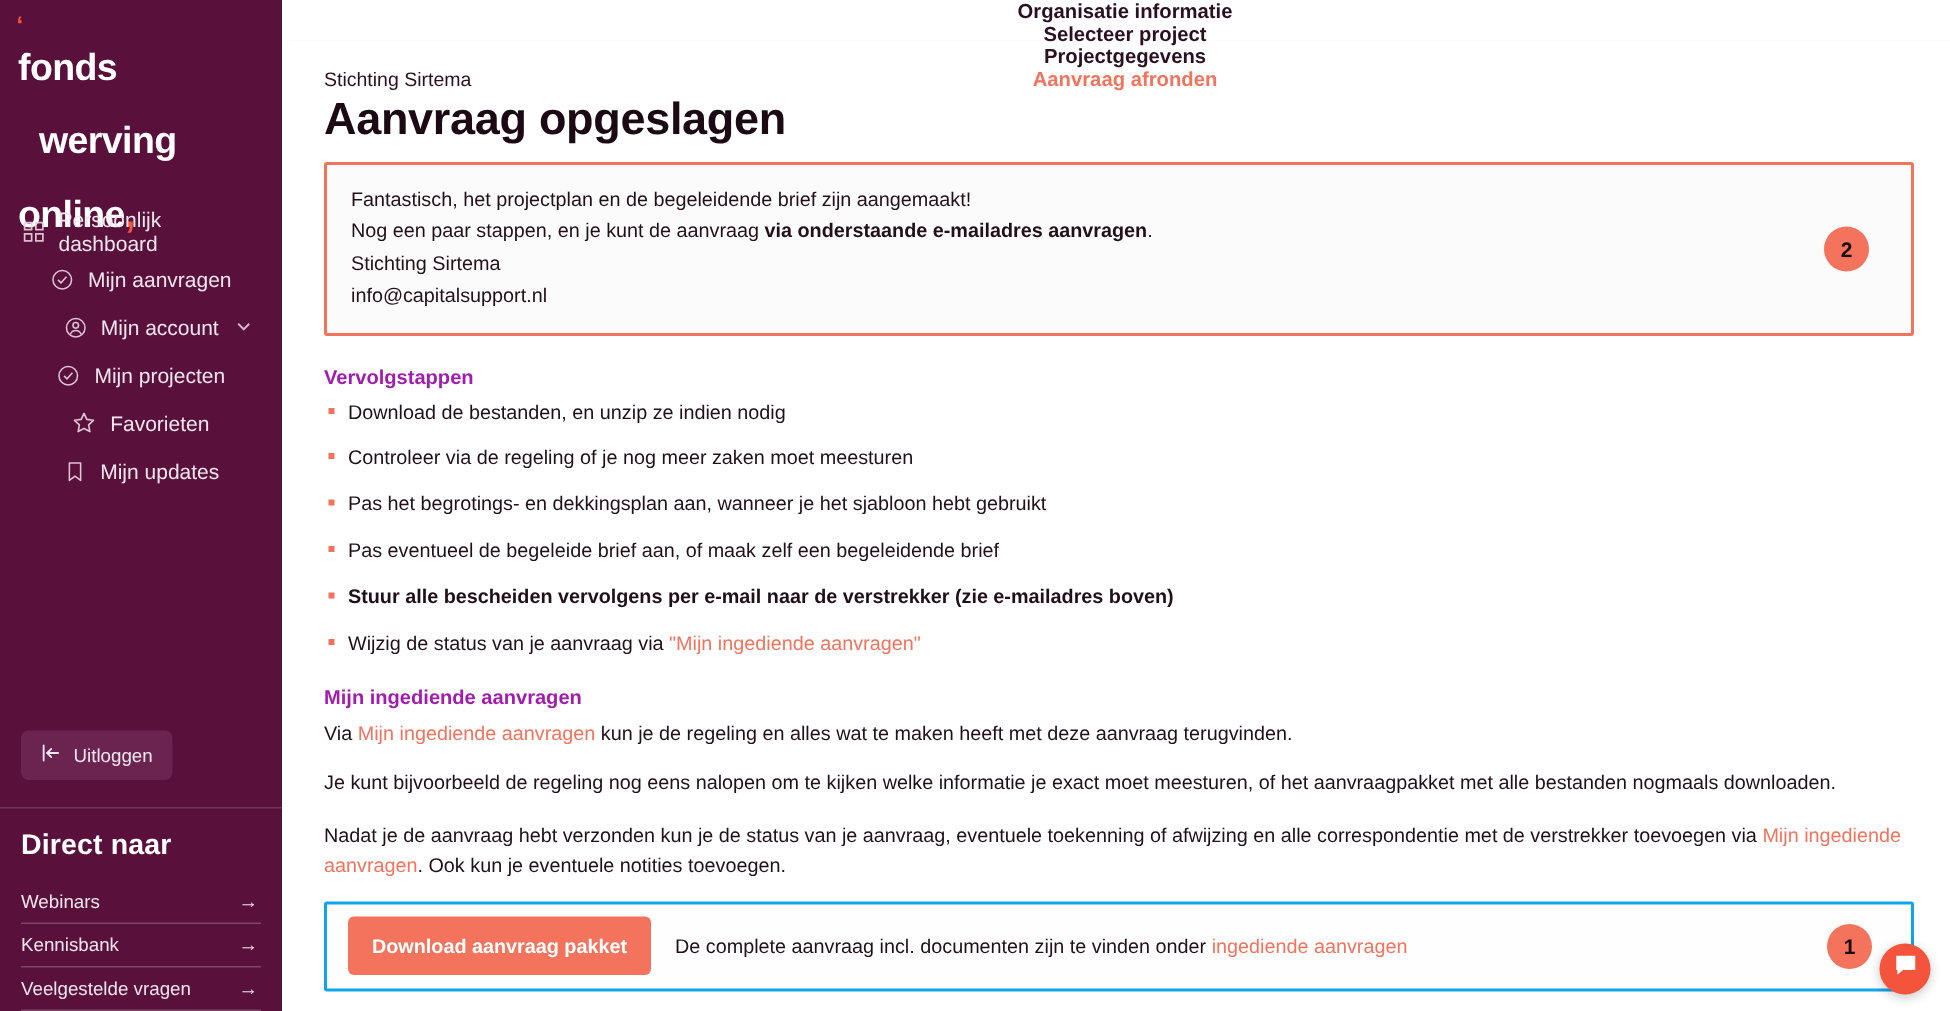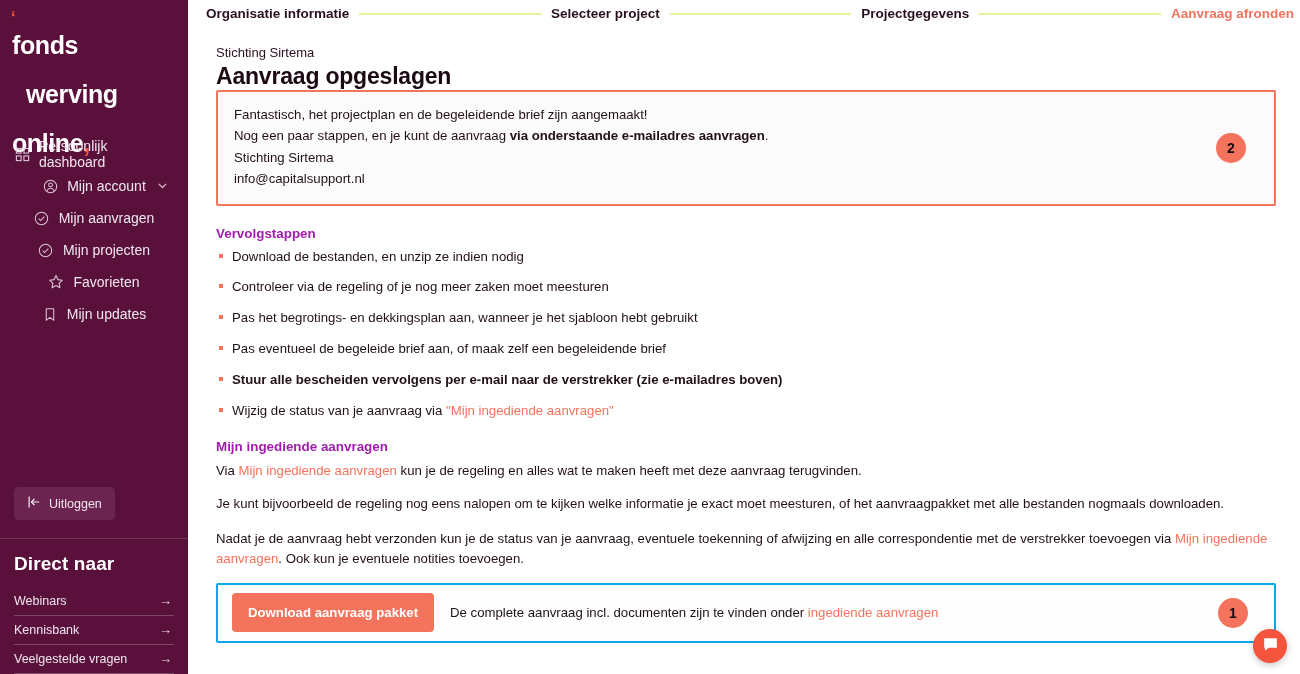--- a/index.html
+++ b/index.html
@@ -124,20 +124,21 @@
     overflow: hidden;
   }
   .steps {
     height: 27px;
     background: #ffffff;
     display: flex;
     align-items: center;
     padding: 0 0 0 12px;
     gap: 0;
     white-space: nowrap;
+    flex-direction: column;
   }
   .step-label {
     font-size: 13.5px;
     font-weight: 700;
     color: #2a1020;
     cursor: pointer;
     padding: 0 6px;
   }
   .step-label.current { color: #f4735c; }
   .step-line {
@@ -151,23 +152,24 @@
   .content {
     background: #ffffff;
     margin: 0;
     padding: 0;
     min-height: 647px;
   }
   .inner { padding: 18px 22px 0 28px; }
 
   .org-name { font-size: 13px; color: #2a1020; margin-bottom: 3px; }
   .page-title {
-    font-size: 23px;
+    font-size: 30px;
     font-weight: 700;
     color: #1b0a14;
+    margin-bottom: 11px;
     letter-spacing: -0.2px;
   }
 
   .alert-box {
     border: 2px solid #f4735c;
     background: #fcfbfb;
     border-radius: 2px;
     padding: 12px 16px 14px 16px;
     position: relative;
     margin-right: 2px;
@@ -286,40 +288,40 @@
               <rect x="9.5" y="9.5" width="5" height="5"></rect>
           </svg>
         </span>
         <span>Persoonlijk dashboard</span>
       </div>
 
       <div class="nav-item">
         <span class="ic">
           <svg width="15" height="15" viewBox="0 0 16 16" fill="none" stroke="#e7d4e0" stroke-width="1.1">
             <circle cx="8" cy="8" r="6.6"></circle>
+              <path d="M5 8.1 7.1 10.2 11 5.9"></path>
+          </svg>
+        </span>
+        <span>Mijn aanvragen</span>
+      </div>
+
+      <div class="nav-item">
+        <span class="ic">
+          <svg width="15" height="15" viewBox="0 0 16 16" fill="none" stroke="#e7d4e0" stroke-width="1.1">
+            <circle cx="8" cy="8" r="6.6"></circle>
               <circle cx="8" cy="6.3" r="2"></circle>
             <path d="M4.2 12.6c.8-1.9 2.2-2.7 3.8-2.7s3 .8 3.8 2.7"></path>
           </svg>
         </span>
         <span>Mijn account</span>
         <span class="chev">
           <svg width="11" height="11" viewBox="0 0 12 12" fill="none" stroke="#e7d4e0" stroke-width="1.4">
               <path d="M2 4.2 6 8.2 10 4.2"></path>
             </svg>
         </span>
-      </div>
-
-      <div class="nav-item">
-        <span class="ic">
-          <svg width="15" height="15" viewBox="0 0 16 16" fill="none" stroke="#e7d4e0" stroke-width="1.1">
-            <circle cx="8" cy="8" r="6.6"></circle>
-              <path d="M5 8.1 7.1 10.2 11 5.9"></path>
-          </svg>
-        </span>
-        <span>Mijn aanvragen</span>
       </div>
 
       <div class="nav-item">
         <span class="ic">
           <svg width="15" height="15" viewBox="0 0 16 16" fill="none" stroke="#e7d4e0" stroke-width="1.1">
             <circle cx="8" cy="8" r="6.6"></circle>
               <path d="M5 8.1 7.1 10.2 11 5.9"></path>
           </svg>
         </span>
         <span>Mijn projecten</span>

